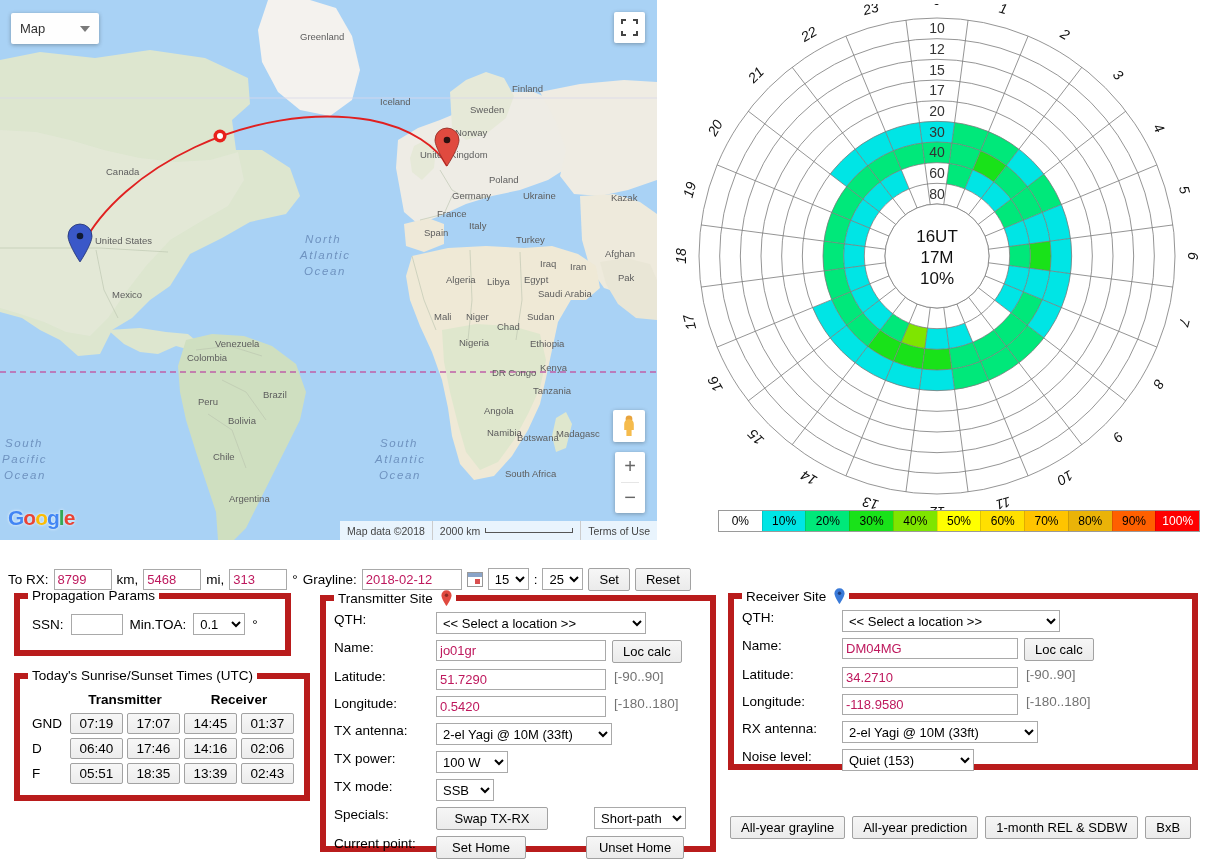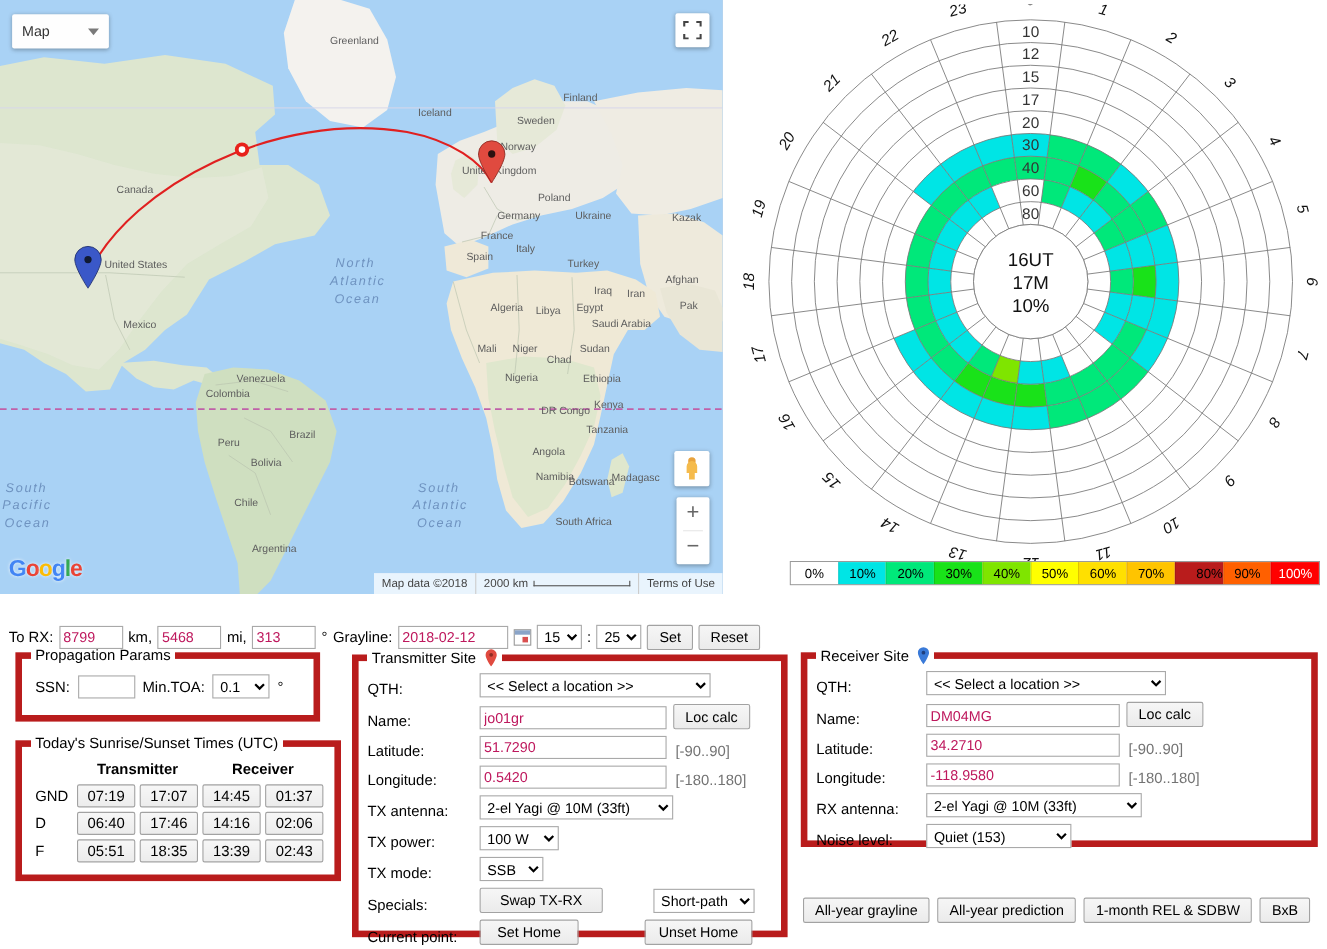--- a/index.html
+++ b/index.html
@@ -122,21 +122,21 @@
   table.sun { border-collapse: collapse; margin: 2px 0 0 2px; }
   table.sun th { font-size: 13.5px; font-weight: bold; padding: 1px 4px 4px 4px; }
   table.sun td { padding: 2px 2px; font-size: 13.5px; }
   table.sun td.lab { padding-right: 6px; }
   .timebox {
     display: inline-block; min-width: 53px; text-align: center;
     background: linear-gradient(#f7f7f7,#ececec); border: 1px solid #a2a2a2;
     border-radius: 2px; padding: 2px 5px; font-size: 13.5px;
   }
 
-  .site-row { display: flex; align-items: flex-end; margin-bottom: 6px; }
+  .site-row { display: flex; align-items: flex-start; margin-bottom: 6px; }
   .site-row .lbl { width: 102px; font-size: 13.5px; flex: none; }
   .fs-rx .site-row .lbl { width: 100px; }
   .rng { font-size: 13.5px; margin-left: 8px; color:#737373; }
 
   .pin { display:inline-block; vertical-align: -3px; margin-left: 4px; }
 
   .btnbar { position: absolute; left: 730px; top: 816px; display: flex; gap: 7px; justify-content: flex-end; }
 </style>
 </head>
 <body>
@@ -628,21 +628,21 @@
 
   <div class="legend-wrap" id="legendBar">
       <div class="lc" style="background: rgb(255, 255, 255);">0%</div>
       <div class="lc" style="background: rgb(0, 229, 229);">10%</div>
       <div class="lc" style="background: rgb(0, 232, 122);">20%</div>
       <div class="lc" style="background: rgb(25, 226, 25);">30%</div>
       <div class="lc" style="background: rgb(127, 229, 0);">40%</div>
       <div class="lc" style="background: rgb(255, 255, 0);">50%</div>
       <div class="lc" style="background: rgb(255, 224, 0);">60%</div>
       <div class="lc" style="background: rgb(255, 196, 0);">70%</div>
-      <div class="lc" style="background: #b91c1c; text-align: right;">80%</div>
+      <div class="lc" style="background: #eab308;">80%</div>
       <div class="lc" style="background: rgb(255, 96, 0);">90%</div>
       <div class="lc" style="background: rgb(255, 0, 0); color: rgb(255, 255, 255);">100%</div>
     </div>
 
   <div class="row-rx">
     <span>To RX:</span>
     <input class="txt" style="width: 58px;" value="8799">
     <span>km,</span>
     <input class="txt" style="width: 58px;" value="5468">
     <span>mi,</span>

